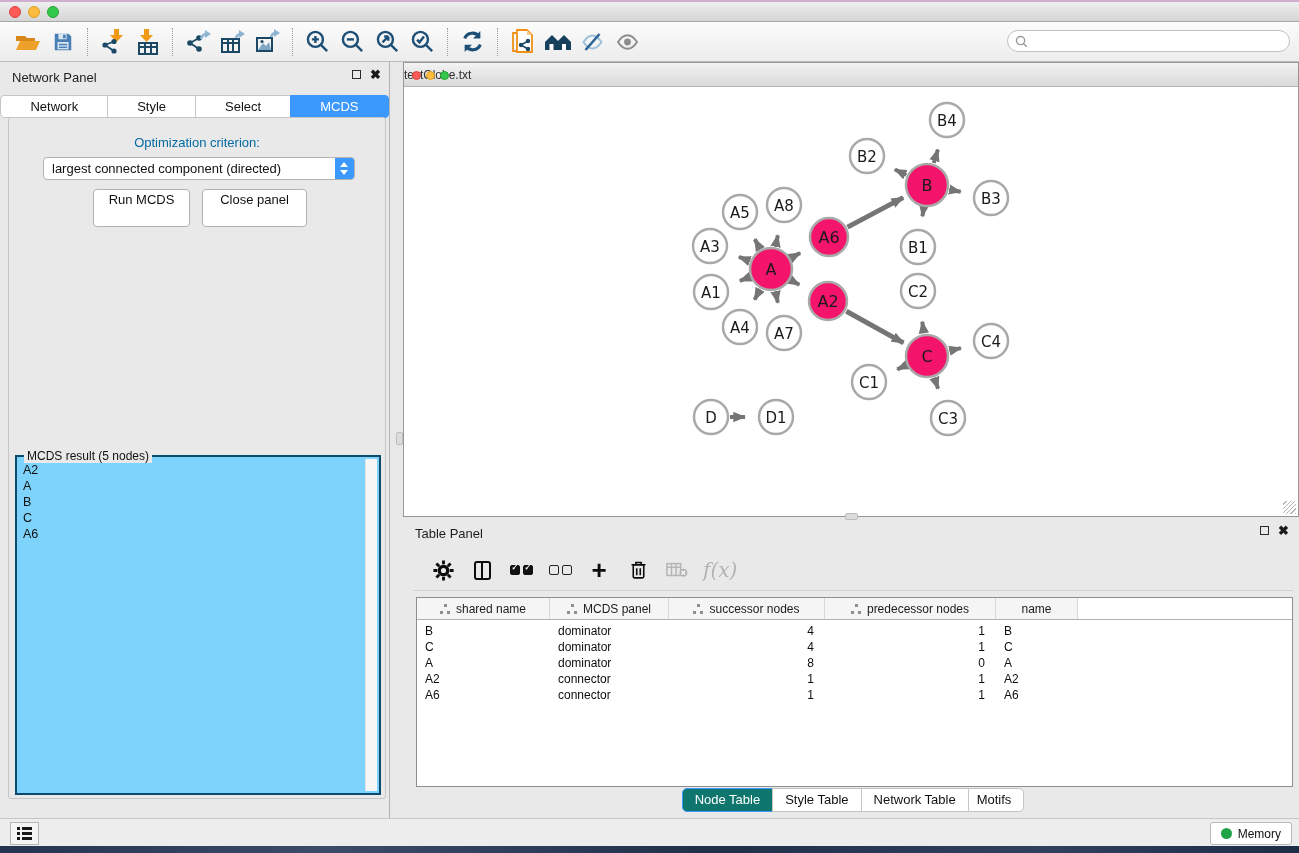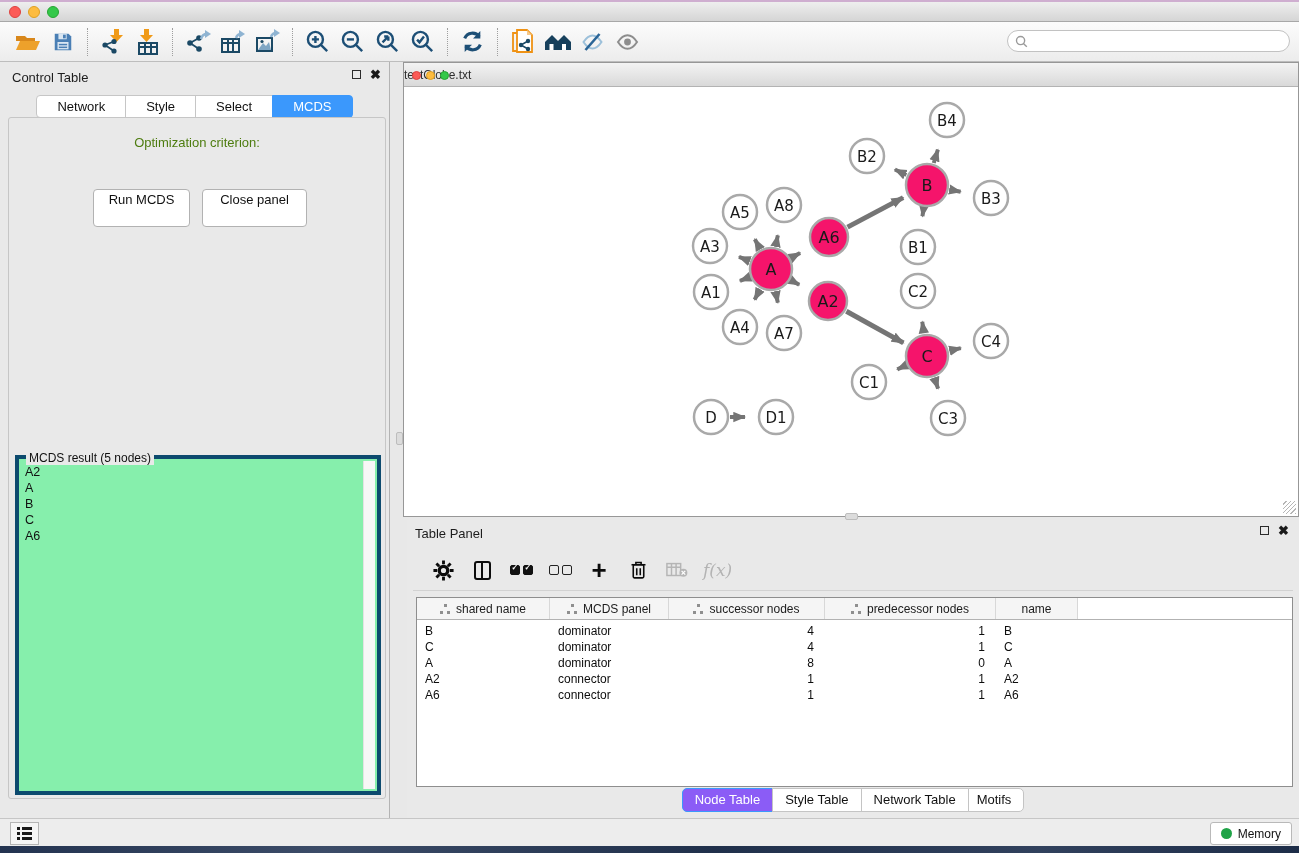--- a/index.html
+++ b/index.html
@@ -24,53 +24,53 @@
   .search{position:absolute;right:9px;top:8px;width:283px;height:22px;border:1px solid #c2c2c2;border-radius:12px;background:#fff;display:flex;align-items:center;padding-left:7px;box-sizing:border-box;}
   .search input{border:none;outline:none;flex:1;height:18px;font-size:12px;background:transparent;margin-left:4px;}
 
   
   .control-panel{position:absolute;left:0;top:62px;width:390px;height:756px;background:#e9e9e9;border-right:1px solid #b3b3b3;box-sizing:border-box;}
   .panel-header{position:absolute;left:12px;top:8px;font-size:13px;color:#1d1d1d;}
   .win-icons{position:absolute;right:8px;top:7px;display:flex;gap:9px;align-items:center;}
   .float-icon{width:9px;height:9px;border:1.5px solid #2b2b2b;box-sizing:border-box;display:inline-block;}
   .close-icon{font-size:13px;font-weight:bold;color:#1a1a1a;line-height:11px;}
   .cp-tabs{position:absolute;left:0;right:0;top:33px;display:flex;justify-content:center;}
-  .tab{height:21px;line-height:21px;padding:0 20px;background:#fff;border:1px solid #c6c6c6;font-size:13px;color:#111;margin-left:-1px;}
+  .tab{height:21px;line-height:21px;padding:0 29px;background:#fff;border:1px solid #c6c6c6;font-size:13px;color:#111;margin-left:-1px;}
   .tab:first-child{border-radius:4px 0 0 4px;margin-left:0;}
   .tab:last-child{border-radius:0 4px 4px 0;}
   .tab.active{background:#3b98fc;border-color:#3b98fc;color:#fff;}
   .cp-content{position:absolute;left:8px;top:55px;width:378px;height:682px;background:#e9e9e9;border:1px solid #c6c6c6;border-radius:3px;box-sizing:border-box;}
-  .opt-label{position:absolute;left:0;right:0;top:17px;text-align:center;font-size:13px;color:#4d7c0f;}
+  .opt-label{position:absolute;left:0;right:0;top:17px;text-align:center;font-size:13px;color:#0369a1;}
   .criterion{position:absolute;left:34px;top:39px;width:312px;height:23px;background:#fff;border:1px solid #b2b2b2;border-radius:4px;box-sizing:border-box;font-size:13px;line-height:21px;padding-left:8px;color:#111;}
   .stepper{position:absolute;right:0;top:0;bottom:0;width:19px;background:#3b98fc;border-radius:0 3px 3px 0;}
   .stepper::before{content:'';position:absolute;left:5px;top:4px;border-left:4.5px solid transparent;border-right:4.5px solid transparent;border-bottom:5px solid #fff;}
   .stepper::after{content:'';position:absolute;left:5px;bottom:4px;border-left:4.5px solid transparent;border-right:4.5px solid transparent;border-top:5px solid #fff;}
   .cp-btn{position:absolute;top:71px;height:38px;background:#fff;border:1px solid #b2b2b2;border-radius:4px;font-size:13px;color:#111;line-height:20px;text-align:center;box-sizing:border-box;}
   .btn-run{left:84px;width:97px;}
   .btn-close{left:193px;width:105px;}
-  .result-box{position:absolute;left:6px;top:337px;width:366px;height:340px;background:#86efac;border:4px solid #0c4a6e;box-sizing:border-box;}
+  .result-box{position:absolute;left:6px;top:337px;width:366px;height:340px;background:#7dd3fc;border:2px solid #0c4a6e;box-sizing:border-box;}
   .result-title{position:absolute;top:-8px;left:7px;background:#e9e9e9;padding:0 3px;font-size:12px;color:#111;}
   .result-scroll{position:absolute;top:2px;bottom:2px;right:2px;width:11px;background:#f7f7f7;border-left:1px solid #e3e3e3;}
   .result-list{position:absolute;left:6px;top:5px;font-size:12.5px;line-height:16px;color:#111;}
 
   
   .net-window{position:absolute;left:403px;top:62px;width:896px;height:455px;background:#fff;border:1px solid #979797;box-sizing:border-box;}
   .net-titlebar{position:relative;height:24px;background:linear-gradient(#f3f3f3,#d9d9d9);border-bottom:1px solid #b3b3b3;text-align:left;font-size:12px;line-height:24px;color:#2e2e2e;box-sizing:border-box;}
   .net-titlebar .lights{left:8px;top:8px;gap:5px;}
   .net-content{position:absolute;left:0;top:24px;right:0;bottom:0;overflow:hidden;}
   .resize-grip{position:absolute;right:2px;bottom:2px;width:13px;height:13px;background:repeating-linear-gradient(135deg,transparent 0 2px,#b6b6b6 2px 3px);}
   .v-grip{position:absolute;left:396px;top:432px;width:7px;height:13px;background:#dcdcdc;border:1px solid #bdbdbd;border-radius:2px;box-sizing:border-box;}
   .h-grip{position:absolute;left:845px;top:513px;width:13px;height:7px;background:#dcdcdc;border:1px solid #bdbdbd;border-radius:2px;box-sizing:border-box;}
 
   
   .table-panel{position:absolute;left:407px;top:520px;width:892px;height:298px;background:#e9e9e9;}
   .tp-toolbar{position:absolute;left:6px;top:30px;right:6px;height:41px;border-bottom:1px solid #d2d2d2;display:flex;align-items:center;padding-left:17px;box-sizing:border-box;}
   .tp-tool{height:26px;min-width:26px;display:flex;align-items:center;justify-content:center;margin-right:13px;}
   .plus-glyph{font-size:26px;font-weight:bold;color:#0c0c0c;line-height:22px;}
-  .fx-glyph{font-family:"DejaVu Serif",serif;font-style:italic;font-size:17px;color:#b3b3b3;}
+  .fx-glyph{font-family:"DejaVu Serif",serif;font-style:italic;font-size:20px;color:#b3b3b3;}
   .cb-pair{display:flex;gap:3px;}
   .cb{width:10px;height:10px;border:1.5px solid #222;border-radius:2px;box-sizing:border-box;position:relative;}
   .cb.checked{background:#111;border-color:#111;}
   .cb.checked::after{content:'\2713';position:absolute;left:1px;top:-3px;color:#fff;font-size:8px;font-weight:bold;}
   .cols-icon{width:17px;height:19px;border:2px solid #0c0c0c;border-radius:3px;box-sizing:border-box;position:relative;}
   .cols-icon::after{content:'';position:absolute;left:5.5px;top:0;bottom:0;width:2px;background:#0c0c0c;}
   .node-table{position:absolute;left:9px;top:77px;width:877px;height:190px;background:#fff;border:1px solid #8e8e8e;box-sizing:border-box;font-size:12px;overflow:hidden;}
   .thead{display:flex;height:22px;background:#f5f5f5;border-bottom:1px solid #b2b2b2;box-sizing:border-box;}
   .th{display:flex;align-items:center;justify-content:center;gap:5px;border-right:1px solid #d8d8d8;color:#1c1c1c;box-sizing:border-box;flex:0 0 auto;}
   .th-fill{flex:1 1 auto;background:#fff;}
@@ -78,21 +78,21 @@
   .hdr-icon::before{content:'';position:absolute;left:4px;top:0;width:3px;height:3px;background:#8f8f8f;}
   .hdr-icon::after{content:'';position:absolute;left:0;bottom:0;width:3px;height:3px;background:#8f8f8f;box-shadow:7px 0 0 #8f8f8f;}
   .tr{display:flex;height:16px;line-height:16px;color:#0d0d0d;}
   .tr:first-child{margin-top:3px;}
   .td{box-sizing:border-box;flex:0 0 auto;padding-left:8px;white-space:nowrap;overflow:hidden;}
   .td.num{text-align:right;padding-right:11px;padding-left:0;}
   .tp-tabs{position:absolute;left:0;right:0;top:268px;display:flex;justify-content:center;}
   .tp-tab{height:22px;line-height:22px;padding:0 12px;background:#fff;border:1px solid #c4c4c4;margin-left:-1px;font-size:13px;color:#111;}
   .tp-tab:first-child{border-radius:5px 0 0 5px;margin-left:0;}
   .tp-tab:last-child{border-radius:0 5px 5px 0;padding-left:8px;}
-  .tp-tab.active{background:#8b5cf6;border-color:#3b98fc;color:#fff;}
+  .tp-tab.active{background:#0f766e;border-color:#3b98fc;color:#fff;}
 
   
   .status-bar{position:absolute;left:0;top:818px;width:100%;height:28px;background:#ededed;border-top:1px solid #c6c6c6;box-sizing:border-box;}
   .list-btn{position:absolute;left:10px;top:3px;width:27px;height:21px;background:#f5f5f5;border:1px solid #b5b5b5;display:flex;align-items:center;justify-content:center;}
   .memory-btn{position:absolute;right:7px;top:3px;height:21px;background:#fff;border:1px solid #b9b9b9;border-radius:3px;display:flex;align-items:center;gap:6px;padding:0 10px;font-size:12px;color:#111;}
   .mem-dot{width:11px;height:11px;border-radius:50%;background:#1fa347;}
   .desktop{position:absolute;left:0;top:846px;width:100%;height:7px;background:linear-gradient(90deg,#233350,#3c4c68 25%,#20304b 55%,#31415d 80%,#1d2d48);}
 </style>
 </head>
 <body>
@@ -263,33 +263,37 @@
     <div class="search">
       <svg width="13" height="13" viewBox="0 0 14 14">
           <circle cx="6" cy="6" r="4.4" fill="none" stroke="#9a9a9a" stroke-width="1.5"></circle>
           <path d="M9.3 9.3l3.4 3.4" stroke="#9a9a9a" stroke-width="1.5"></path>
         </svg>
       <input placeholder="" style="">
     </div>
   </div>
 
   <div class="control-panel">
-    <div class="panel-header">Control Table</div>
+    <div class="panel-header">Network Panel</div>
     <div class="win-icons">
       <span class="float-icon"></span>
       <span class="close-icon">✖</span>
     </div>
     <div class="cp-tabs">
         <div class="tab">Network</div>
         <div class="tab">Style</div>
         <div class="tab">Select</div>
         <div class="tab active">MCDS</div>
       </div>
     <div class="cp-content">
       <div class="opt-label">Optimization criterion:</div>
+      <div class="criterion">
+        <span>largest connected component (directed)</span>
+        <span class="stepper"></span>
+      </div>
       <div class="cp-btn btn-run">Run MCDS</div>
       <div class="cp-btn btn-close">Close panel</div>
       <div class="result-box">
         <div class="result-title">MCDS result (5 nodes)</div>
         <div class="result-list">
             <div class="result-item">A2</div>
             <div class="result-item">A</div>
             <div class="result-item">B</div>
             <div class="result-item">C</div>
             <div class="result-item">A6</div>

